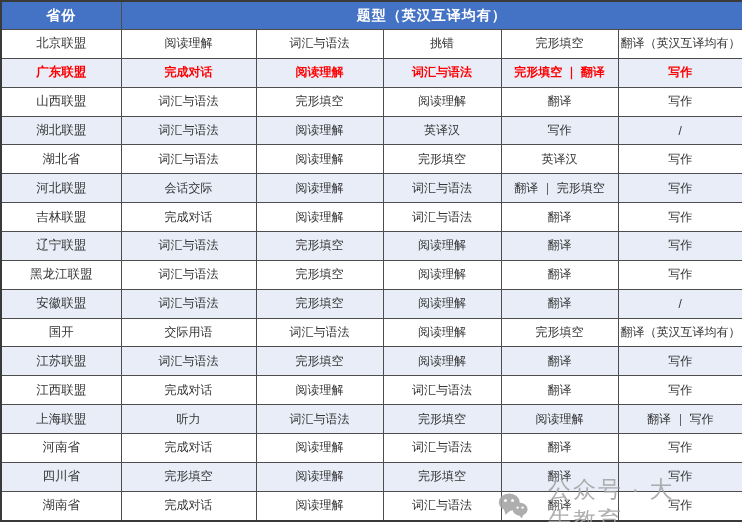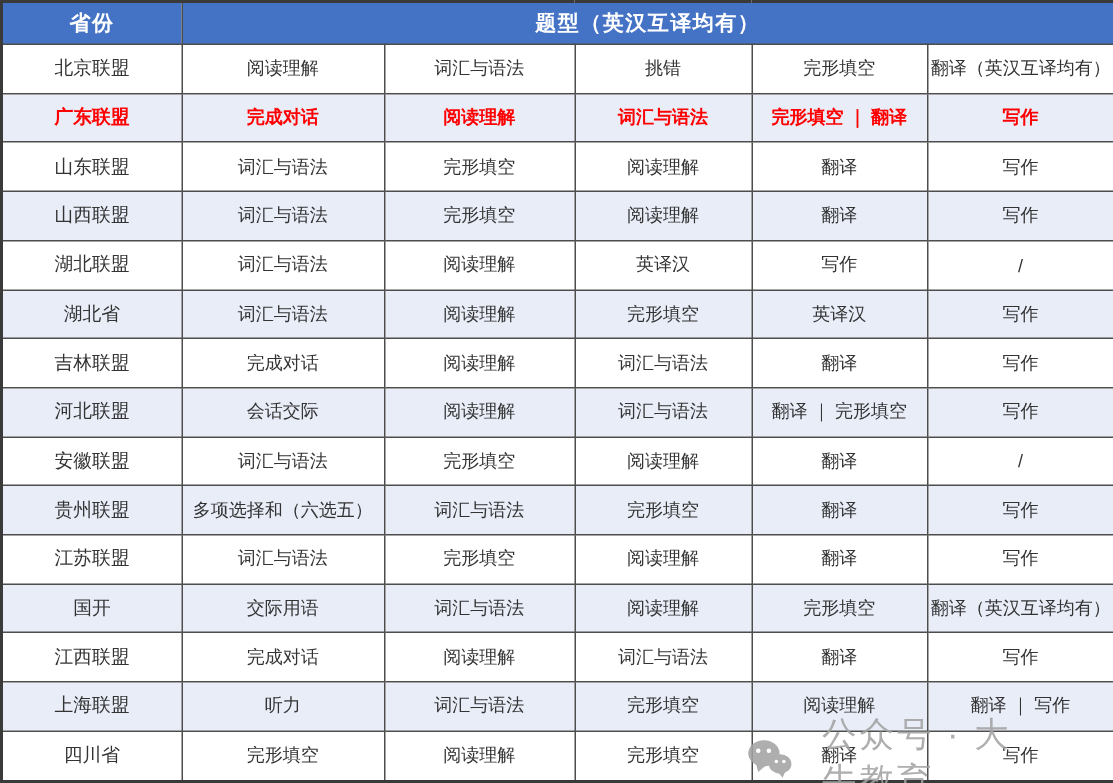--- a/index.html
+++ b/index.html
@@ -100,28 +100,20 @@
         </tr>
         <tr class="emphasis">
           <td class="province">广东联盟</td>
           <td>完成对话</td>
           <td>阅读理解</td>
           <td>词汇与语法</td>
           <td>完形填空 ｜ 翻译</td>
           <td>写作</td>
         </tr>
         <tr>
-          <td class="province">山东联盟</td>
-          <td>词汇与语法</td>
-          <td>完形填空</td>
-          <td>阅读理解</td>
-          <td>翻译</td>
-          <td>写作</td>
-        </tr>
-        <tr>
           <td class="province">山西联盟</td>
           <td>词汇与语法</td>
           <td>完形填空</td>
           <td>阅读理解</td>
           <td>翻译</td>
           <td>写作</td>
         </tr>
         <tr>
           <td class="province">湖北联盟</td>
           <td>词汇与语法</td>
@@ -129,91 +121,115 @@
           <td>英译汉</td>
           <td>写作</td>
           <td>/</td>
         </tr>
         <tr>
           <td class="province">湖北省</td>
           <td>词汇与语法</td>
           <td>阅读理解</td>
           <td>完形填空</td>
           <td>英译汉</td>
-          <td>写作</td>
-        </tr>
-        <tr>
-          <td class="province">吉林联盟</td>
-          <td>完成对话</td>
-          <td>阅读理解</td>
-          <td>词汇与语法</td>
-          <td>翻译</td>
           <td>写作</td>
         </tr>
         <tr>
           <td class="province">河北联盟</td>
           <td>会话交际</td>
           <td>阅读理解</td>
           <td>词汇与语法</td>
           <td>翻译 ｜ 完形填空</td>
           <td>写作</td>
         </tr>
         <tr>
+          <td class="province">吉林联盟</td>
+          <td>完成对话</td>
+          <td>阅读理解</td>
+          <td>词汇与语法</td>
+          <td>翻译</td>
+          <td>写作</td>
+        </tr>
+        <tr>
+          <td class="province">辽宁联盟</td>
+          <td>词汇与语法</td>
+          <td>完形填空</td>
+          <td>阅读理解</td>
+          <td>翻译</td>
+          <td>写作</td>
+        </tr>
+        <tr>
+          <td class="province">黑龙江联盟</td>
+          <td>词汇与语法</td>
+          <td>完形填空</td>
+          <td>阅读理解</td>
+          <td>翻译</td>
+          <td>写作</td>
+        </tr>
+        <tr>
           <td class="province">安徽联盟</td>
           <td>词汇与语法</td>
           <td>完形填空</td>
           <td>阅读理解</td>
           <td>翻译</td>
           <td>/</td>
-        </tr>
-        <tr>
-          <td class="province">贵州联盟</td>
-          <td>多项选择和（六选五）</td>
-          <td>词汇与语法</td>
-          <td>完形填空</td>
-          <td>翻译</td>
-          <td>写作</td>
-        </tr>
-        <tr>
-          <td class="province">江苏联盟</td>
-          <td>词汇与语法</td>
-          <td>完形填空</td>
-          <td>阅读理解</td>
-          <td>翻译</td>
-          <td>写作</td>
         </tr>
         <tr>
           <td class="province">国开</td>
           <td>交际用语</td>
           <td>词汇与语法</td>
           <td>阅读理解</td>
           <td>完形填空</td>
           <td>翻译（英汉互译均有）</td>
         </tr>
         <tr>
+          <td class="province">江苏联盟</td>
+          <td>词汇与语法</td>
+          <td>完形填空</td>
+          <td>阅读理解</td>
+          <td>翻译</td>
+          <td>写作</td>
+        </tr>
+        <tr>
           <td class="province">江西联盟</td>
           <td>完成对话</td>
           <td>阅读理解</td>
           <td>词汇与语法</td>
           <td>翻译</td>
           <td>写作</td>
         </tr>
         <tr>
           <td class="province">上海联盟</td>
           <td>听力</td>
           <td>词汇与语法</td>
           <td>完形填空</td>
           <td>阅读理解</td>
           <td>翻译 ｜ 写作</td>
         </tr>
         <tr>
+          <td class="province">河南省</td>
+          <td>完成对话</td>
+          <td>阅读理解</td>
+          <td>词汇与语法</td>
+          <td>翻译</td>
+          <td>写作</td>
+        </tr>
+        <tr>
           <td class="province">四川省</td>
           <td>完形填空</td>
           <td>阅读理解</td>
           <td>完形填空</td>
+          <td>翻译</td>
+          <td>写作</td>
+        </tr>
+        <tr>
+          <td class="province">湖南省</td>
+          <td>完成对话</td>
+          <td>阅读理解</td>
+          <td>词汇与语法</td>
           <td>翻译</td>
           <td>写作</td>
         </tr>
       </tbody>
   </table>
 
   <div class="watermark">
     <span>
       <svg width="30" height="27" viewBox="0 0 36 32" aria-hidden="true">
         <ellipse cx="13.5" cy="12" rx="12.5" ry="10.5" fill="#a3a3a3"></ellipse>

